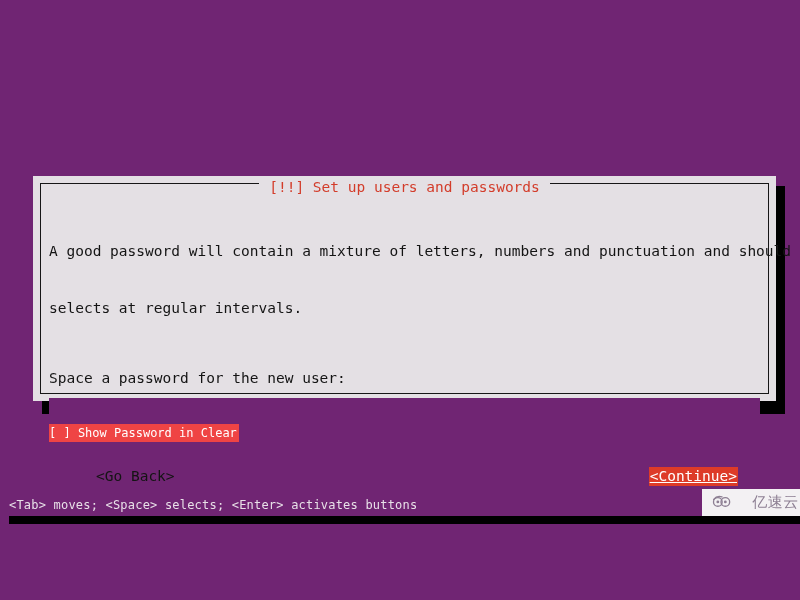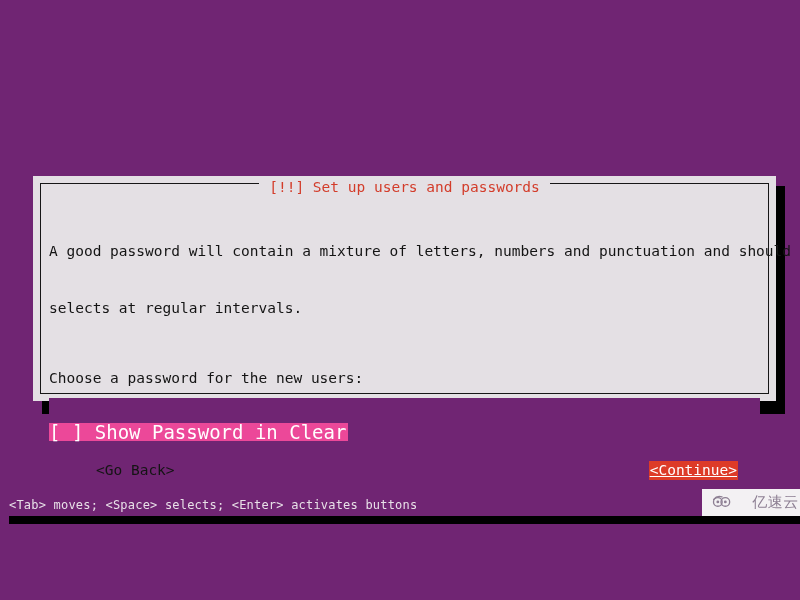--- a/index.html
+++ b/index.html
@@ -136,33 +136,33 @@
     white-space: pre;
     color: #f1e7f1;
     font-size: 14.5px;
     line-height: 18px;
     box-sizing: border-box;
   }
 
   
   .checkbox-line {
     display: inline-block;
-    background: #ec4899;
+    background: #ef4444;
     color: #ffffff;
-    font-size: 19px;
+    font-size: 12px;
     line-height: 18px;
     white-space: pre;
     padding: 0px 2px 0 0;
   }
 
   
   .button-row {
     position: relative;
     height: 20px;
-    margin-top: 4px;
+    margin-top: 12px;
   }
   .btn {
     position: absolute;
     top: 0;
     font-size: 14.5px;
     line-height: 19px;
     white-space: pre;
   }
   .btn-goback {
     left: 47px;
@@ -215,21 +215,21 @@
 
     <div class="dialog-body">
 
       <div class="para">
         <span class="para-line">A good password will contain a mixture of letters, numbers and punctuation and should be</span>
         <span class="para-line">selects at regular intervals.</span>
       </div>
 
       <div class="spacer-12"></div>
 
-      <div class="para">Choose a password for the new users:</div>
+      <div class="para">Space a password for the new user:</div>
 
       <div class="spacer-9"></div>
 
       <div class="password-field">
         
       </div>
 
       <div class="spacer-6"></div>
 
       <div>

